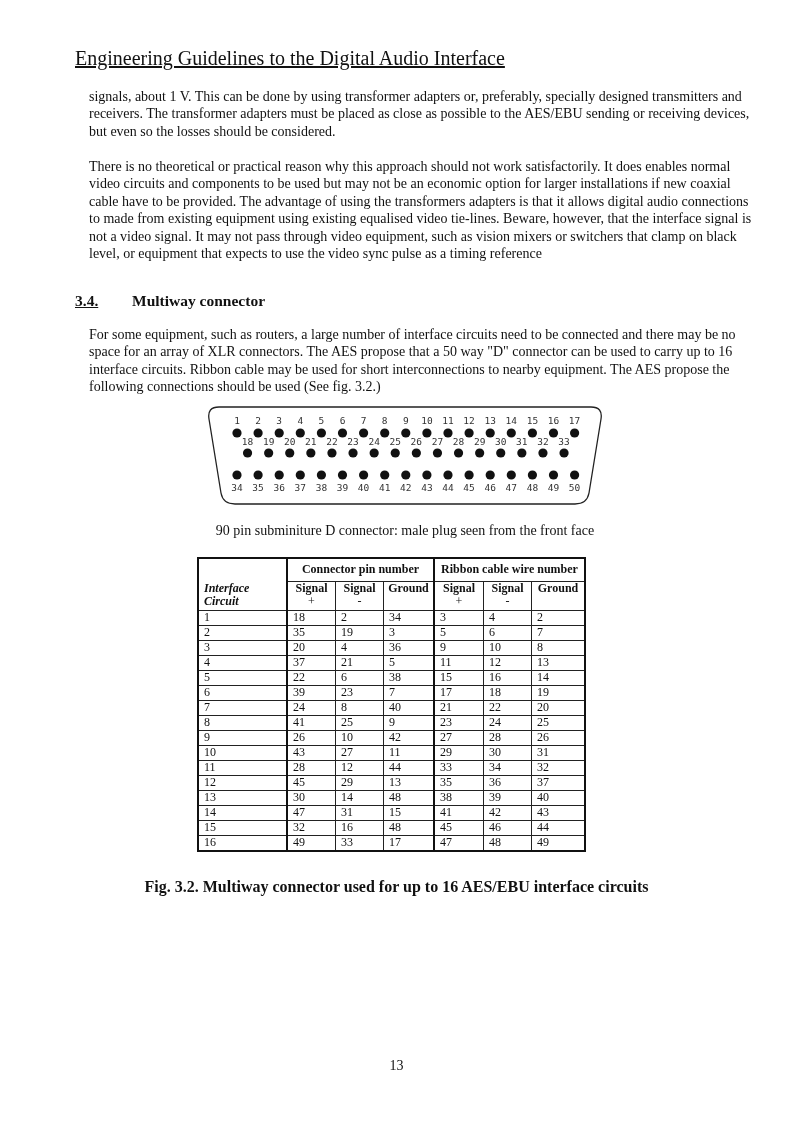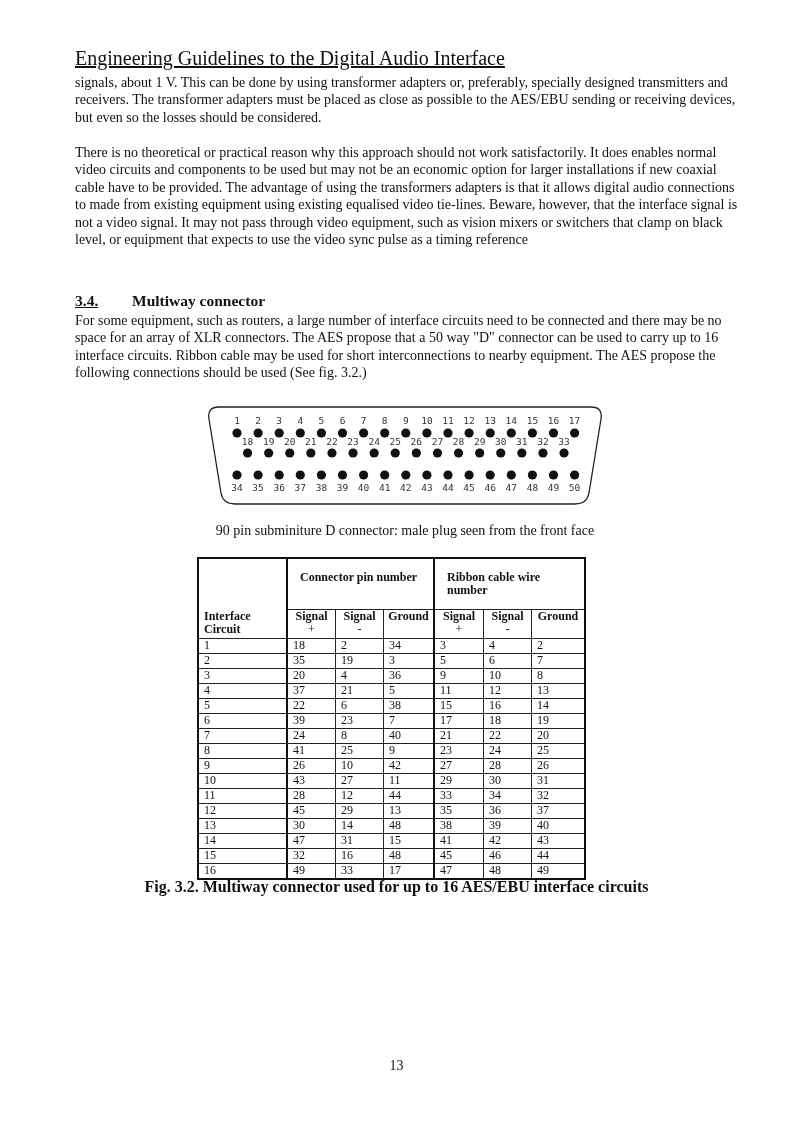--- a/index.html
+++ b/index.html
@@ -1,30 +1,30 @@
 <!DOCTYPE html>
 <html><head>
 <meta charset="utf-8">
 <style>
   html, body { margin:0; padding:0; background:#fff; }
   body { width:793px; height:1122px; position:relative; overflow:hidden;
          font-family:"Liberation Serif", serif; color:#111; }
   .running-head { position:absolute; left:75px; top:47px; font-size:20px; text-decoration:underline; }
-  .para { position:absolute; left:75px; width:665px; font-size:14px; line-height:17.4px; margin:0; }
+  .para { position:absolute; left:75px; width:665px; font-size:14px; line-height:17.4px; margin:14px; }
   .p1 { top:74px; }
   .p2 { top:144px; }
   .p3 { top:312px; }
   .section-heading { position:absolute; left:75px; top:292px; font-size:15.5px; font-weight:bold; }
   .section-heading .num { display:inline-block; width:57px;text-decoration:underline; }
   .connector { position:absolute; left:205px; top:405px; width:400px; height:102px; }
   .pin-caption { position:absolute; left:205px; top:523px; width:400px; text-align:center; font-size:14px; }
   table.pins { position:absolute; left:197px; top:557px; border-collapse:collapse; font-size:12px; line-height:13px; }
   table.pins td, table.pins th { border:1px solid #222; padding:0 0 0 5px; text-align:left; vertical-align:top; height:14px; }
   table.pins th { font-weight:bold; }
-  table.pins th.group { padding:12px;border-radius:7px; }
+  table.pins th.group { text-align:center; padding:4px;border-radius:7px; }
   table.pins th.sub { text-align:center; padding:0; }
   table.pins { border:2px solid #111; }
   .c0 { width:82px; } .c1 { width:47px; } .c2 { width:47px; } .c3 { width:49px; }
   .c4 { width:48px; } .c5 { width:47px; } .c6 { width:52px; }
   .thick-l { border-left:2px solid #111 !important; }
   .fig-caption { position:absolute; left:75px; width:643px; top:878px; text-align:center; font-size:16px; font-weight:bold; }
   .page-number { position:absolute; left:0; width:793px; top:1058px; text-align:center; font-size:14px; }
   .pin-label { font-family:"DejaVu Sans Mono", monospace; font-size:9.5px; fill:#333; }
 </style>
 </head>
@@ -150,21 +150,21 @@
 <div class="pin-caption">90 pin subminiture D connector: male plug seen from the front face</div>
 
 <table class="pins">
   <thead>
     <tr>
       <th class="c0" rowspan="1" style="border-bottom: none;"></th>
       <th class="group thick-l" colspan="3">Connector pin number</th>
       <th class="group thick-l" colspan="3">Ribbon cable wire number</th>
     </tr>
     <tr id="subhead-row">
-        <th class="c0" style="height: 28px; border-top: none; padding-top: 0px;">Interface Circuit</th>
+        <th class="c0" style="height: 28px; border-top: none; padding-top: 0px; font-style: italic;">Interface Circuit</th>
         <th class="sub c1 thick-l">
           <div>Signal</div>
           <div style="font-weight: normal;">+</div>
         </th>
         <th class="sub c2">
           <div>Signal</div>
           <div style="font-weight: normal;">-</div>
         </th>
         <th class="sub c3">
           <div>Ground</div>

